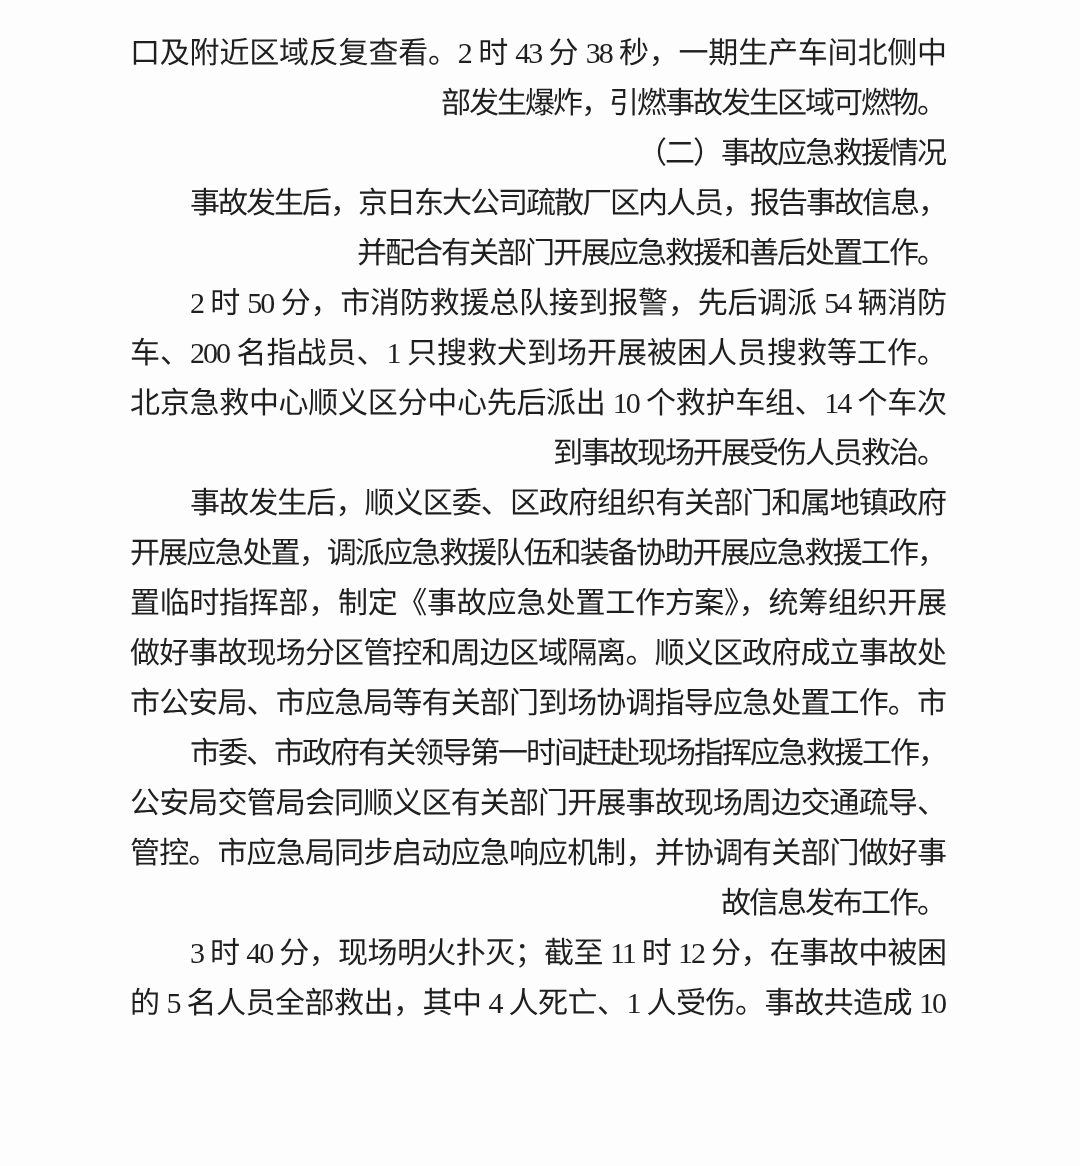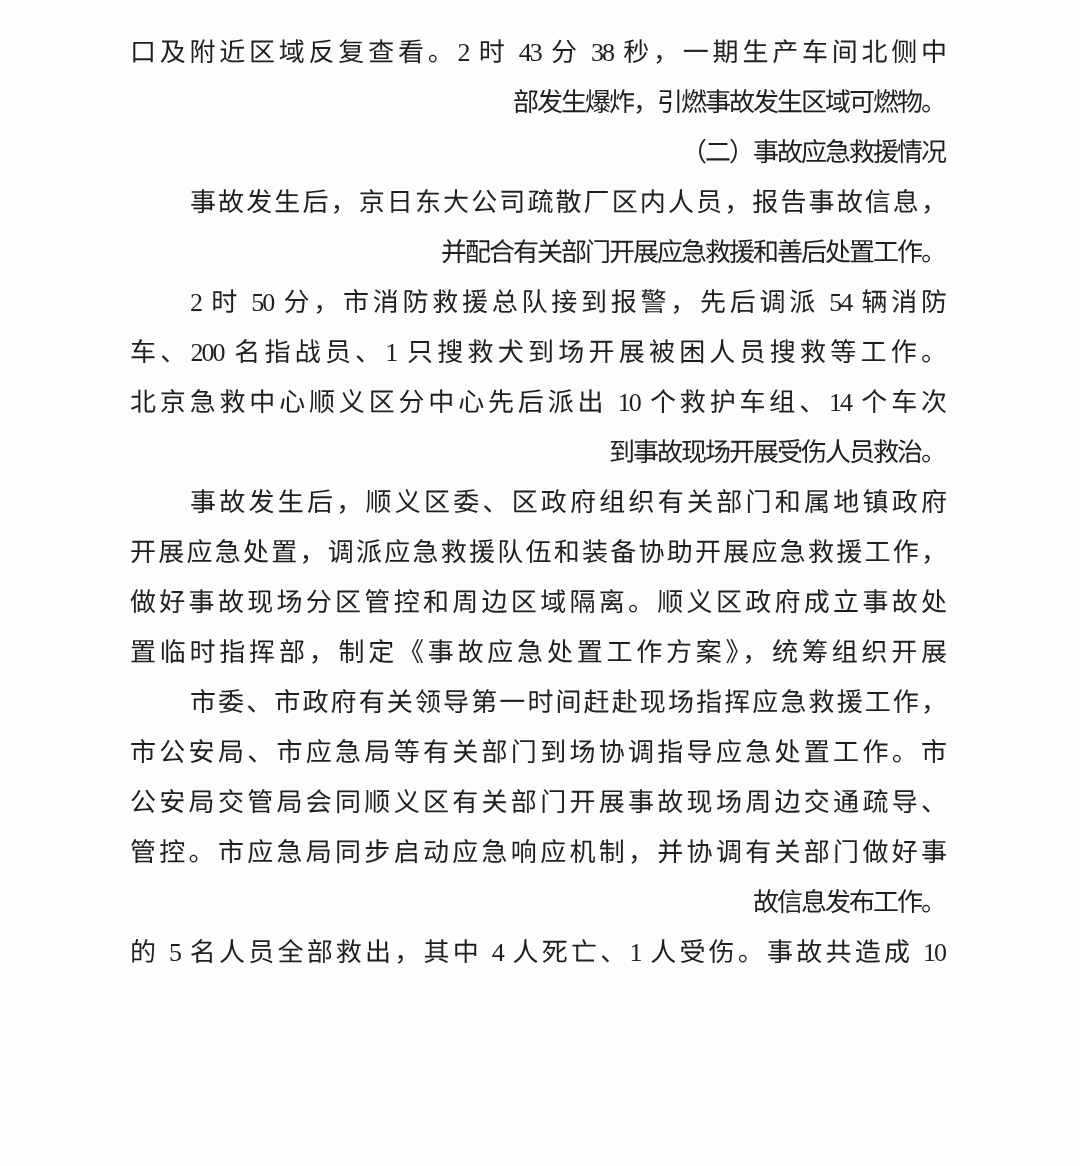--- a/index.html
+++ b/index.html
@@ -18,21 +18,21 @@
     width: 1080px;
     height: 1166px;
     background: #fdfdfd;
   }
   .doc-body {
     position: absolute;
     left: 130px;
     top: 28px;
     width: 815px;
     color: #1f1f1f;
-    font-size: 26px;
+    font-size: 30px;
     letter-spacing: -2px;
     line-height: 50px;
   }
   .line {
     height: 50px;
     white-space: nowrap;
     text-align: right;
   }
   .line.justify {
     text-align: justify;
@@ -52,22 +52,23 @@
       <div class="line">部发生爆炸，引燃事故发生区域可燃物。</div>
       <div class="line indent">（二）事故应急救援情况</div>
       <div class="line indent justify">事故发生后，京日东大公司疏散厂区内人员，报告事故信息，</div>
       <div class="line">并配合有关部门开展应急救援和善后处置工作。</div>
       <div class="line indent justify">2 时 50 分，市消防救援总队接到报警，先后调派 54 辆消防</div>
       <div class="line justify">车、200 名指战员、1 只搜救犬到场开展被困人员搜救等工作。</div>
       <div class="line justify">北京急救中心顺义区分中心先后派出 10 个救护车组、14 个车次</div>
       <div class="line">到事故现场开展受伤人员救治。</div>
       <div class="line indent justify">事故发生后，顺义区委、区政府组织有关部门和属地镇政府</div>
       <div class="line justify">开展应急处置，调派应急救援队伍和装备协助开展应急救援工作，</div>
+      <div class="line justify">置临时指挥部，制定《事故应急处置工作方案》，统筹组织开展</div>
       <div class="line justify">做好事故现场分区管控和周边区域隔离。顺义区政府成立事故处</div>
-      <div class="line justify">置临时指挥部，制定《事故应急处置工作方案》，统筹组织开展</div>
+      <div class="line justify">市公安局、市应急局等有关部门到场协调指导应急处置工作。市</div>
       <div class="line indent justify">市委、市政府有关领导第一时间赶赴现场指挥应急救援工作，</div>
-      <div class="line justify">市公安局、市应急局等有关部门到场协调指导应急处置工作。市</div>
       <div class="line justify">公安局交管局会同顺义区有关部门开展事故现场周边交通疏导、</div>
       <div class="line justify">管控。市应急局同步启动应急响应机制，并协调有关部门做好事</div>
       <div class="line">故信息发布工作。</div>
+      <div class="line indent justify">3 时 40 分，现场明火扑灭；截至 11 时 12 分，在事故中被困</div>
       <div class="line justify">的 5 名人员全部救出，其中 4 人死亡、1 人受伤。事故共造成 10</div>
     </div>
 </div>
 
 </body></html>

